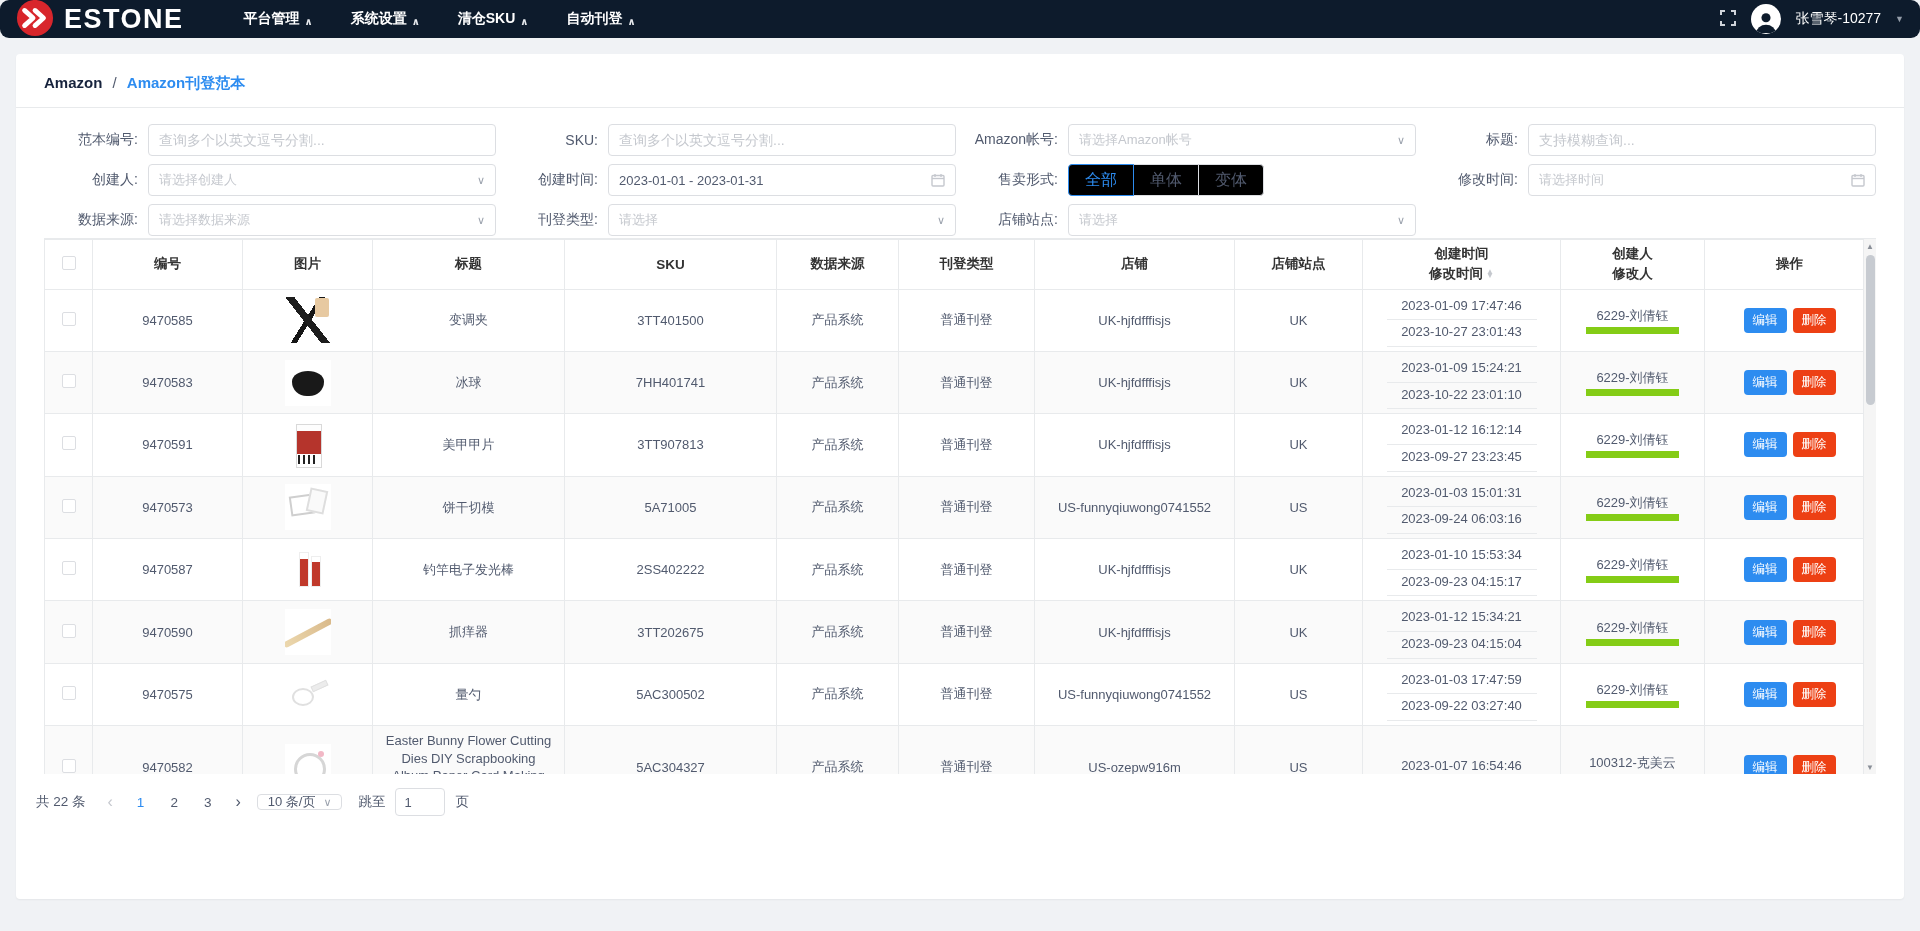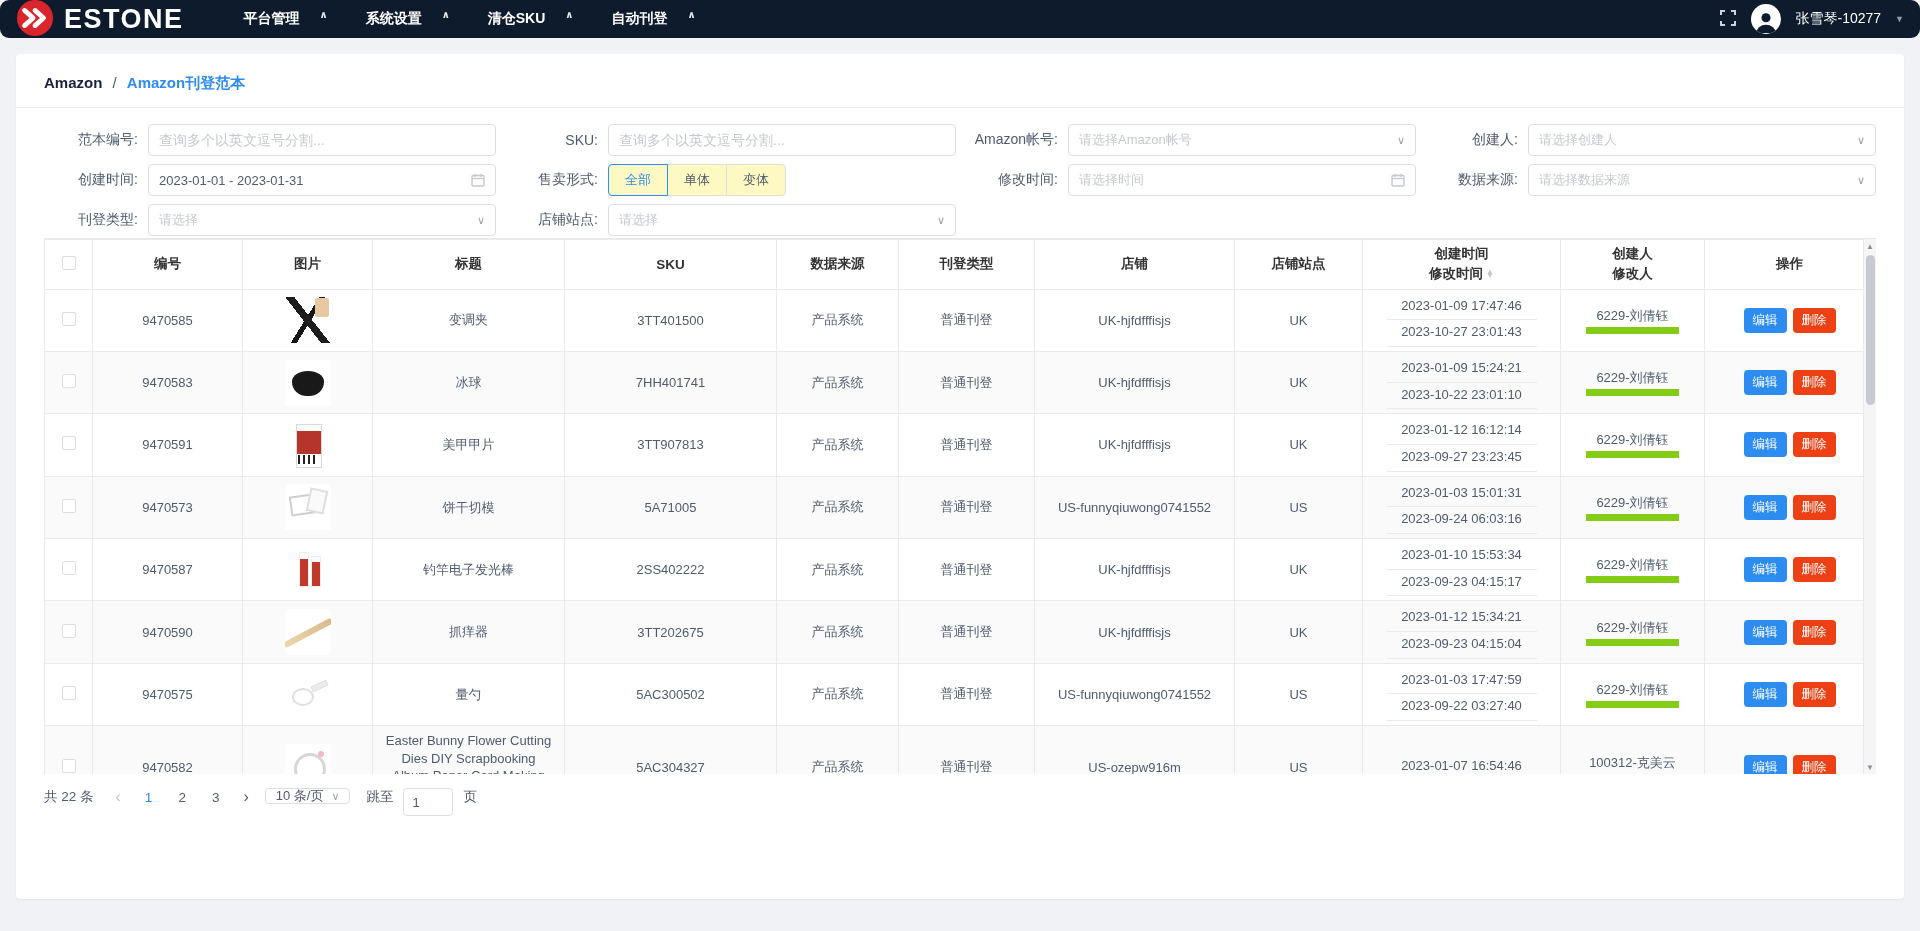--- a/index.html
+++ b/index.html
@@ -5,21 +5,21 @@
   * { box-sizing: border-box; margin: 0; padding: 0; }
   html,body { width: 1920px; height: 931px; overflow: hidden;
     font-family: "Liberation Sans", "DejaVu Sans", sans-serif;
     font-size: 14px; color: #515a6e; background: #f0f2f5; }
 
   
   .navbar { height: 38px; background: #0d1b2c; display: flex; align-items: center; padding: 0 16px; border-radius: 9px; }
   .brand { display: flex; align-items: center; gap: 10px; margin-right: 60px; }
   .brand-text { color: #fff; font-weight: 800; font-size: 27px; letter-spacing: 1.5px; }
   .nav-menu { display: flex; align-items: center; gap: 38px; }
-  .nav-item { color: #fff; font-size: 14px; font-weight: 600; cursor: pointer; display:flex; align-items:flex-start; gap:20px;}
+  .nav-item { color: #fff; font-size: 14px; font-weight: 600; cursor: pointer; display:flex; align-items:flex-end; gap:5px;}
   .nav-caret { font-size: 10px; color: #e6e9ed; transform: translateY(-1px); }
   .nav-right { margin-left: auto; display: flex; align-items: center; gap: 14px; }
   .avatar { width: 30px; height: 30px; border-radius: 50%; background: #fff; display:flex; align-items:flex-end; justify-content:center; overflow:hidden; }
   .user-name { color: #fff; font-size: 14px; }
   .user-caret { color: #939ca8; font-size: 9px; }
 
   
   .content { padding: 16px; }
   .card { background: #fff; border-radius: 4px; box-shadow: 0 1px 2px rgba(0,0,0,.05); height: 845px; position: relative; }
 
@@ -35,22 +35,22 @@
   .control { flex: 1; height: 32px; border: 1px solid #dcdee2; border-radius: 4px; background: #fff;
     display: flex; align-items: center; padding: 0 10px; position: relative; }
   .control input[type=text] { border: none; outline: none; width: 100%; font-size: 14px; color: #515a6e; font-family: inherit; background: transparent; }
   .control input::placeholder { color: #c5c8ce; }
   .placeholder { color: #c5c8ce; font-size: 13px; flex: 1; white-space: nowrap; overflow: hidden; }
   .value-text { color: #515a6e; font-size: 13px; flex: 1; }
   .chevron { color: #9aa1ac; font-size: 11px; flex: none; }
   .cal-icon svg { display:block; }
 
   .seg-group { display: inline-flex; }
-  .seg { height: 32px; padding: 8px 16px; border: 1px solid #dcdee2; background: #fef9c3; display: flex; align-items: center;
-    cursor: pointer; font-size: 13px; color: #515a6e; margin-left: -1px; }
+  .seg { height: 32px; padding: 8px 16px; border: 1px solid #dcdee2; background: #000000; display: flex; align-items: center;
+    cursor: pointer; font-size: 16px; color: #515a6e; margin-left: -1px; }
   .seg:first-child { border-radius: 4px 0 0 4px; margin-left: 0; }
   .seg:last-child { border-radius: 0 4px 4px 0; }
   .seg.active { border-color: #2d8cf0; color: #2d8cf0; position: relative; z-index: 1; }
 
   
   .toolbar { display: flex; align-items: center; gap: 10px; padding: 14px 28px 12px; }
   .btn { border: none; border-radius: 4px; height: 30px; padding: 0 14px; font-size: 13px; color: #fff; cursor: pointer; font-family: inherit; }
   .btn-primary { background: #2d8cf0; }
   .btn-danger { background: #ed4014; }
   .btn-query { margin-left: auto; }
@@ -104,21 +104,21 @@
   [data-thumb="wreath"]::after { content:""; position:absolute; right:7px; top:7px; width:6px; height:6px; background:#f2b8c6; border-radius:50%; }
 
   
   .vscroll { position: absolute; top: 0; right: 0; width: 13px; height: 100%; background: #f5f5f5; border-left: 1px solid #e8eaec;
     display: flex; flex-direction: column; align-items: center; }
   .vscroll .arr { height: 14px; font-size: 8px; color: #8a8f98; display:flex; align-items:center; justify-content:center; width:100%; cursor: pointer; }
   .vscroll .thumb-bar { width: 9px; height: 150px; background: #c7cbd1; border-radius: 5px; margin-top: 2px; cursor: grab; }
   .vscroll .arr.bottom { margin-top: auto; }
 
   
-  .pager { display: flex; gap: 10px; padding: 14px 28px; font-size: 13.5px; }
+  .pager { display: flex; align-items: center; gap: 10px; padding: 14px 20px; font-size: 13.5px; }
   .pager-total { margin-right: 6px; color: #515a6e; }
   .page-arrow { color: #c5c8ce; font-size: 16px; padding: 0 6px; cursor: pointer; }
   .page-arrow.next { color: #515a6e; }
   .page-num { padding: 2px 8px; cursor: pointer; color: #515a6e; }
   .page-num.active { color: #2d8cf0; }
   .page-size { height: 16px; border: 1px solid #dcdee2; border-radius: 4px; display: flex; align-items: center; gap: 8px;
     padding: 0 10px; color: #515a6e; cursor: pointer; font-size: 13px; }
   .jump-label { margin-left: 6px; }
   .jump-input { width: 50px; height: 28px; border: 1px solid #dcdee2; border-radius: 4px; text-align: left; padding: 0 8px;
     font-size: 13px; color: #515a6e; outline: none; font-family: inherit; }
@@ -196,20 +196,26 @@
         <span class="field-label">SKU:</span>
         <div class="control">
           <input type="text" placeholder="查询多个以英文逗号分割..." style="">
         </div>
       </div>
       <div class="field">
         <span class="field-label">Amazon帐号:</span>
         <div class="control">
           <span class="placeholder">请选择Amazon帐号</span>
           <span class="chevron">∨</span>
+        </div>
+      </div>
+      <div class="field">
+        <span class="field-label">标题:</span>
+        <div class="control">
+          <input type="text" placeholder="支持模糊查询..." style="">
         </div>
       </div>
 
       <div class="field">
         <span class="field-label">创建人:</span>
         <div class="control">
           <span class="placeholder">请选择创建人</span>
           <span class="chevron">∨</span>
         </div>
       </div>

